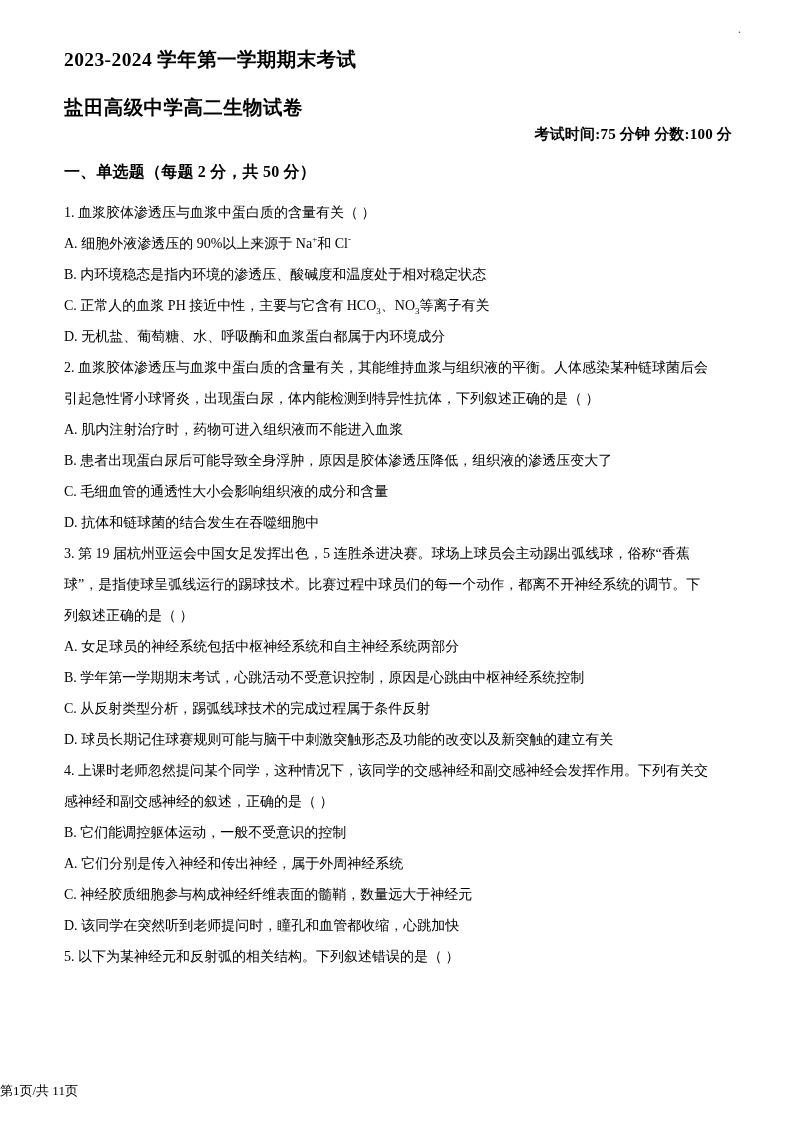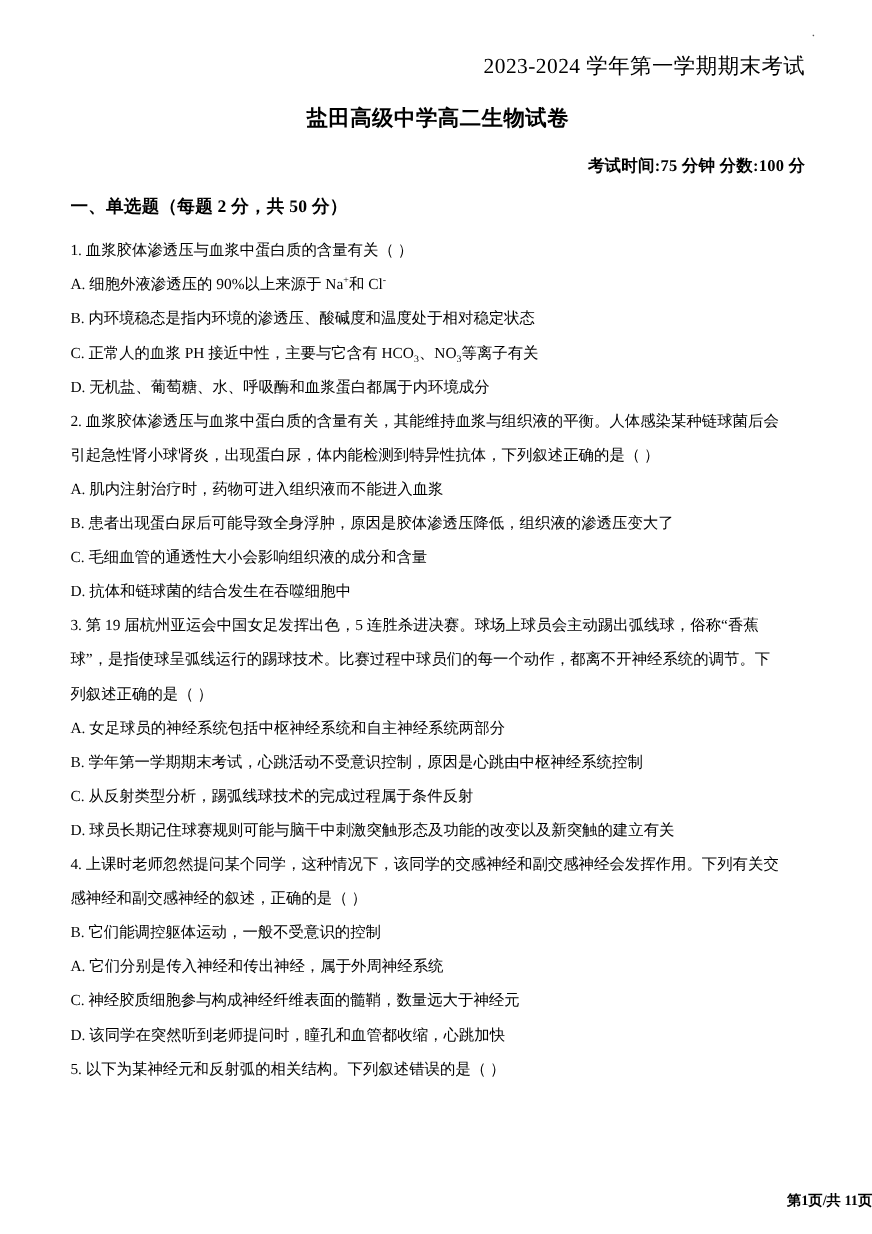--- a/index.html
+++ b/index.html
@@ -21,32 +21,32 @@
     box-sizing: border-box;
     padding: 0;
   }
   .content {
     position: absolute;
     left: 64px;
     top: 46px;
     width: 668px;
   }
   .title-1 {
-    text-align: right;
+    text-align: left;
     font-size: 19.5px;
-    font-weight: normal;
+    font-weight: bold;
     letter-spacing: 0.4px;
     margin: 0 0 21px 0;
   }
   .title-2 {
-    text-align: center;
+    text-align: left;
     font-size: 19.5px;
     font-weight: bold;
     letter-spacing: 0.4px;
-    margin: 0 0 20px 0;
+    margin: 0 0 4px 0;
   }
   .title-3 {
     text-align: right;
     font-size: 15px;
     font-weight: bold;
     letter-spacing: 0.2px;
     margin: 0 0 18px 0;
   }
   .section-head {
     font-size: 16px;
@@ -77,23 +77,22 @@
   sub {
     font-size: 9px;
     vertical-align: sub;
     line-height: 0;
   }
   .footer {
     position: absolute;
     left: 0;
     right: 0;
     bottom: 22px;
-    text-align: right;
+    text-align: left;
     font-size: 13px;
-    font-weight: bold;
   }
   .corner-dot {
     position: absolute;
     right: 52px;
     top: 22px;
     font-size: 12px;
     color: #555;
   }
 </style>
 </head>

